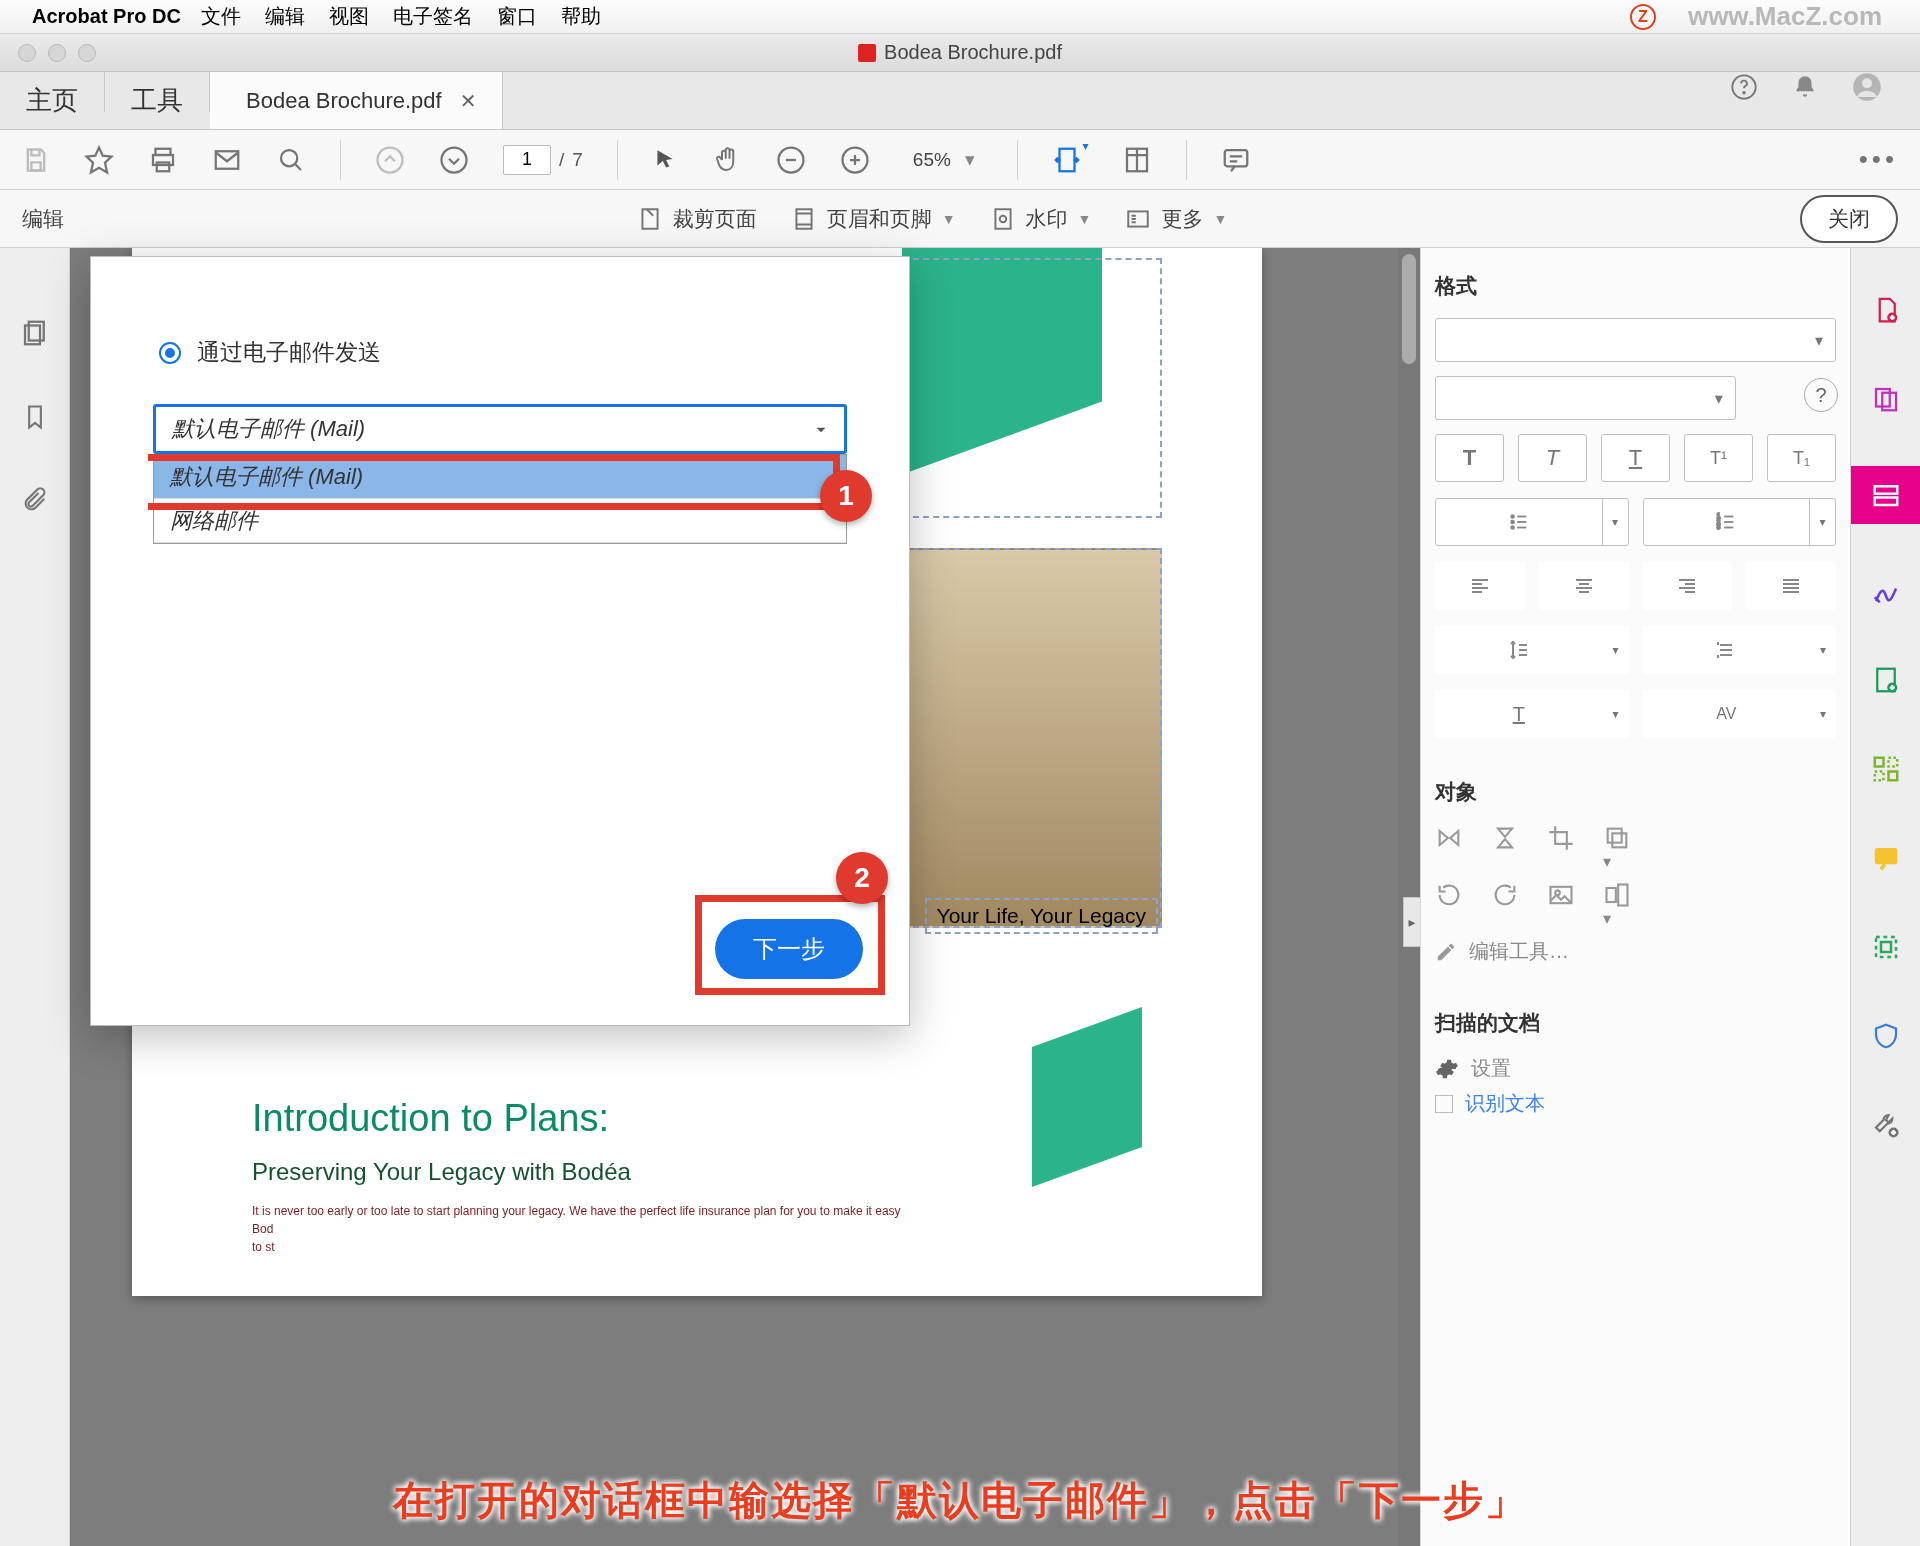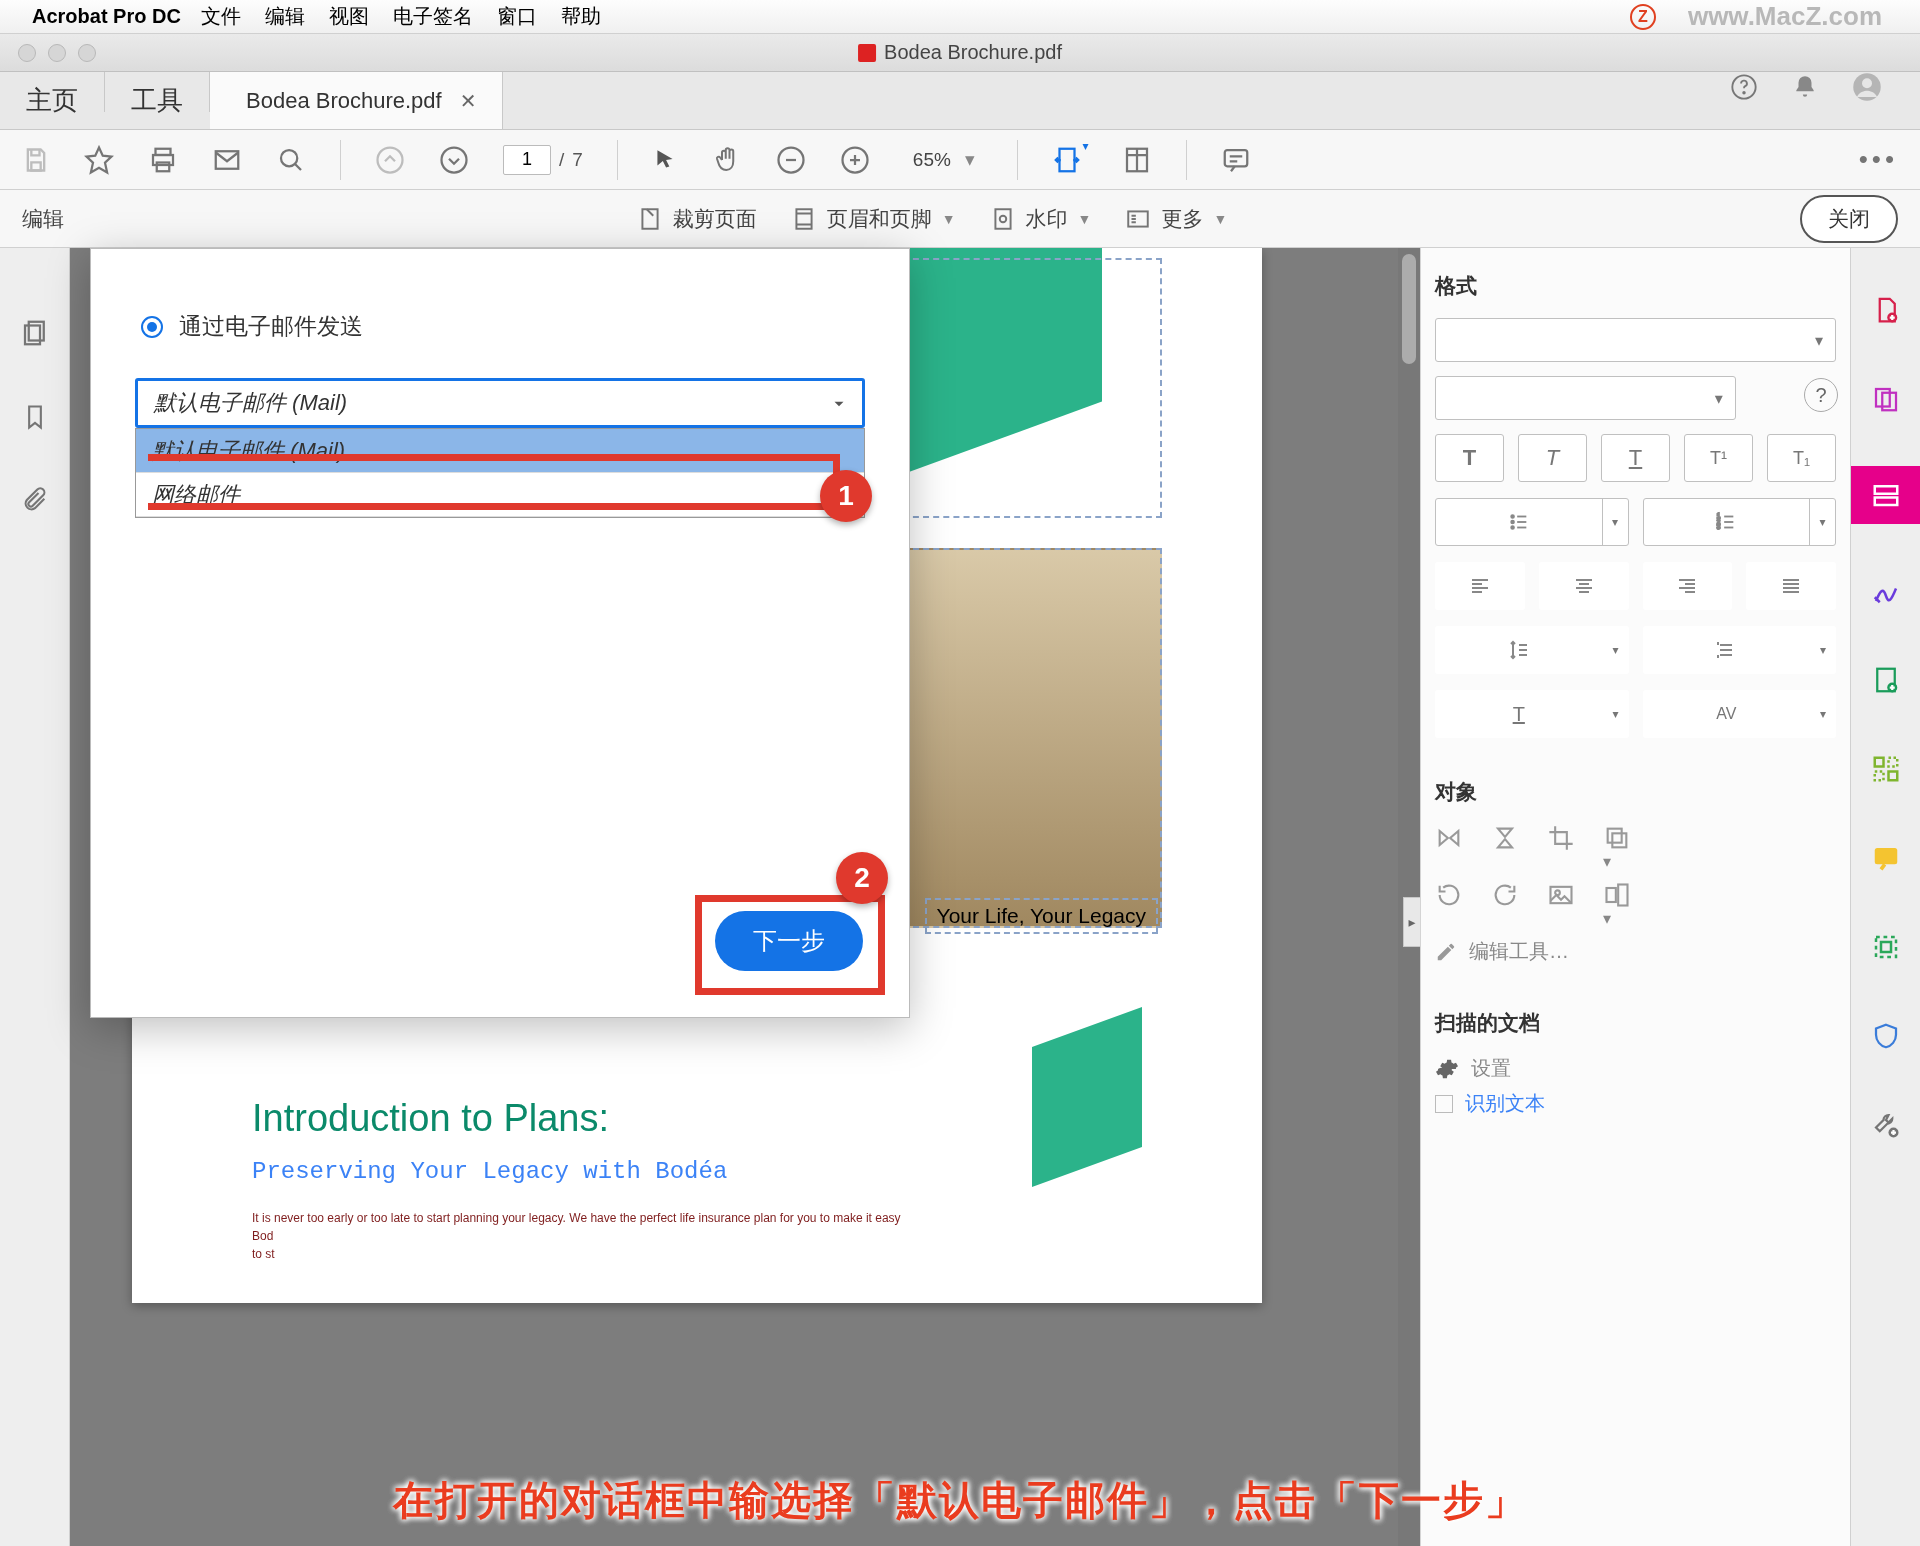--- a/index.html
+++ b/index.html
@@ -58,41 +58,41 @@
 .docscroll{position:absolute;right:0;top:0;width:22px;height:100%;background:rgba(0,0,0,.04);}
 .docscroll .thumb{width:14px;height:110px;background:#acacac;border-radius:7px;margin:6px auto 0;}
 
 
 .doc-hero{height:680px;position:relative;}
 .teal-shape{position:absolute;right:160px;top:-50px;width:200px;height:240px;background:#2bb38a;transform:skewY(-20deg);}
 .dashbox{position:absolute;border:2px dashed #8aa3c8;}
 .doc-text{padding:40px 120px 40px 120px;}
 .brand{color:#0b8a6a;font-size:34px;letter-spacing:3px;font-weight:600;margin-bottom:40px;}
 .h-intro{color:#0b8a6a;font-size:38px;margin-bottom:18px;}
-.h-sub{color:#3b82f6;font-size:24px;margin-bottom:24px;font-family:Liberation Mono, monospace;}
+.h-sub{color:#14532d;font-size:24px;margin-bottom:16px;}
 .bodycopy{font-size:12px;color:#7f1d1d;line-height:1.5;}
 
 
 .rpanel{width:430px;background:#fbfbfb;border-left:1px solid #d4d4d4;padding:24px 14px;overflow:auto;}
 .rpanel h4{font-size:21px;font-weight:600;margin-bottom:18px;color:#333;}
 .rpanel .sel{width:100%;height:44px;border:1px solid #c0c0c0;border-radius:3px;background:#fff;margin-bottom:14px;position:relative;}
 .rpanel .sel .caret{position:absolute;right:12px;top:12px;color:#777;}
 .rpanel .help{position:absolute;right:-2px;top:2px;width:34px;height:34px;border:1px solid #aaa;border-radius:50%;display:flex;align-items:center;justify-content:center;color:#666;font-size:20px;}
 .rpanel .selrow{position:relative;}
 .fmt-grid{display:flex;gap:14px;margin-bottom:16px;}
 .fmt-btn{border:1px solid #c0c0c0;border-radius:3px;background:#fff;height:48px;flex:1;display:flex;align-items:center;justify-content:center;color:#777;}
 .fmt-btn.split{display:flex;}
 .fmt-btn.split .main{flex:1;height:100%;display:flex;align-items:center;justify-content:center;}
 .fmt-btn.split .dd{width:26px;border-left:1px solid #c0c0c0;height:100%;display:flex;align-items:center;justify-content:center;font-size:12px;}
 .tool-row{display:flex;gap:28px;margin:10px 0;color:#888;}
 .edit-tool-line{display:flex;align-items:center;gap:12px;color:#888;font-size:20px;margin-top:8px;}
 .gear{color:#666;}
 
 
-.popup{position:absolute;left:90px;top:248px;width:820px;height:770px;background:#fff;border:1px solid #bbb;box-shadow:0 10px 40px rgba(0,0,0,.25);padding:44px;}
+.popup{position:absolute;left:90px;top:256px;width:820px;height:770px;background:#fff;border:1px solid #bbb;box-shadow:0 10px 40px rgba(0,0,0,.25);padding:62px;}
 .popup .radio-row{display:flex;align-items:center;gap:16px;font-size:23px;color:#333;margin:18px 0 36px 6px;}
 .popup .radio{width:22px;height:22px;border:2px solid #1473e6;border-radius:50%;display:flex;align-items:center;justify-content:center;}
 .popup .radio .dot{width:10px;height:10px;background:#1473e6;border-radius:50%;}
 .popup .emailsel{border:3px solid #1473e6;border-radius:3px;height:50px;display:flex;align-items:center;padding:0 16px;font-style:italic;font-size:22px;color:#333;position:relative;background:#fff;}
 .popup .emailsel .caret{position:absolute;right:14px;top:14px;}
 .popup .dropdown{border:1px solid #999;margin-top:0;}
 .popup .dropdown .opt{height:44px;display:flex;align-items:center;padding:0 16px;font-size:22px;font-style:italic;color:#333;border-bottom:1px solid #ddd;}
 .popup .dropdown .opt.selected{background:#8bb6e8;}
 .popup .nextbtn{position:absolute;right:46px;bottom:46px;background:#1473e6;color:#fff;border:none;border-radius:30px;padding:14px 38px;font-size:24px;}
 .mark-red{position:absolute;border:7px solid #e0392d;}

